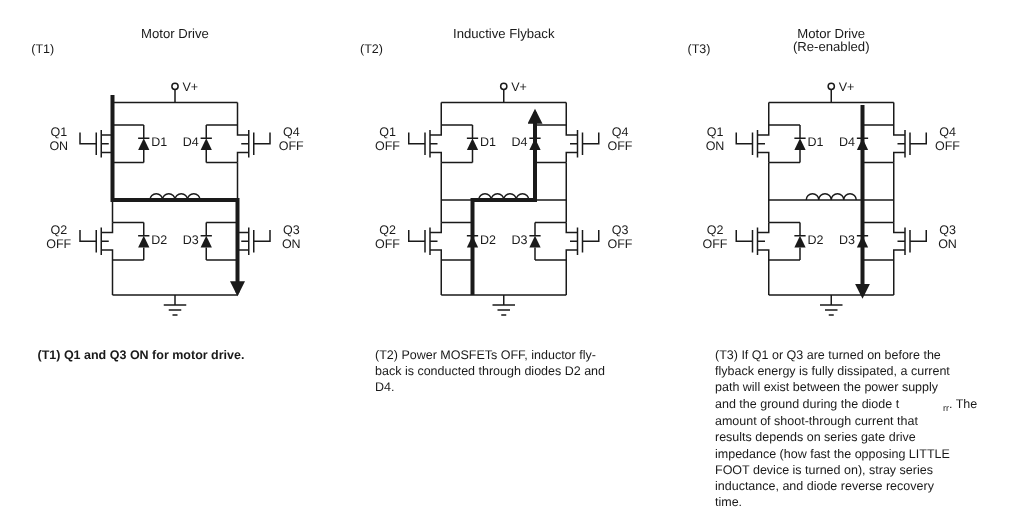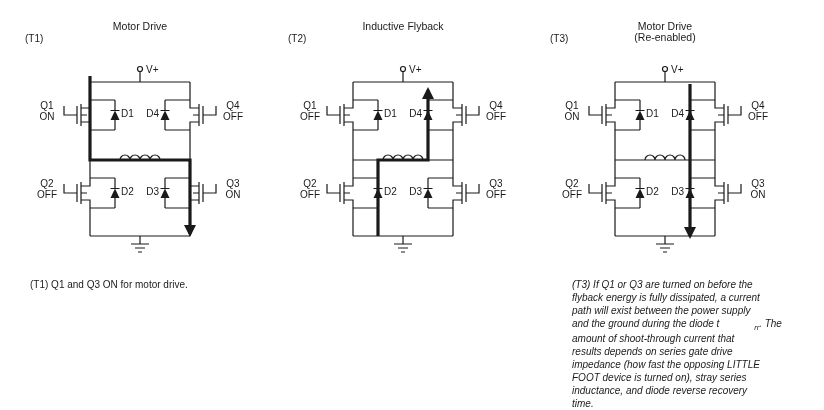--- a/index.html
+++ b/index.html
@@ -3,23 +3,23 @@
 <meta charset="utf-8">
 <style>
   html,body{margin:0;padding:0;background:#ffffff;}
   .page{position:relative;width:824px;height:410px;background:#ffffff;font-family:"Liberation Sans",sans-serif;overflow:hidden;}
   .page > svg{position:absolute;left:0;top:0;}
   .wire{stroke:#1a1a1a;stroke-width:1.2;fill:none;}
   .bold{stroke:#1a1a1a;stroke-width:3.2;fill:none;}
   .lbl{font-family:"Liberation Sans",sans-serif;font-size:10px;fill:#1a1a1a;}
   .ttl{font-family:"Liberation Sans",sans-serif;font-size:10.5px;fill:#1a1a1a;}
   .caption{position:absolute;top:278px;font-size:10px;line-height:1.3;color:#1a1a1a;white-space:pre-line;}
-  #cap1{left:30px;width:240px;}
+  #cap1{left:30px;width:240px;font-weight:bold;}
   #cap2{left:300px;width:232px;}
-  #cap3{left:572px;width:228px;font-style:italic;}
+  #cap3{left:572px;width:228px;}
   sub{font-size:0.72em;margin-left:35px;}
 </style>
 </head>
 <body>
 
 <div class="page">
  <svg width="824" height="270" viewBox="0 0 824 270">
   <defs>
     <marker id="arr" markerUnits="userSpaceOnUse" markerWidth="13" markerHeight="13" refX="9" refY="6" orient="auto">
       <path d="M0,0 L12,6 L0,12 Z" fill="#1a1a1a"></path>
@@ -121,20 +121,23 @@
     <text class="lbl" x="218" y="175" text-anchor="middle">Q3</text>
     <text class="lbl" x="218" y="186" text-anchor="middle">ON</text>
     <text class="lbl" x="106" y="105">D1</text>
     <text class="lbl" x="144" y="105" text-anchor="end">D4</text>
     <text class="lbl" x="106" y="183">D2</text>
     <text class="lbl" x="144" y="183" text-anchor="end">D3</text>
   </g>
  </svg>
 
  <div class="caption" id="cap1">(T1)  Q1 and Q3 ON for motor drive.</div>
+ <div class="caption" id="cap2">(T2) Power MOSFETs OFF, inductor fly-
+back is conducted through diodes D2 and
+D4.</div>
  <div class="caption" id="cap3"><span>(T3) If Q1 or Q3 are turned on before the
 flyback energy is fully dissipated, a current
 path will exist between the power supply
 and the ground during the diode t</span><sub>rr</sub><span>.  The
 amount of shoot-through current that
 results depends on series gate drive
 impedance (how fast the opposing LITTLE
 FOOT device is turned on), stray series
 inductance, and diode reverse recovery
 time.</span></div>

